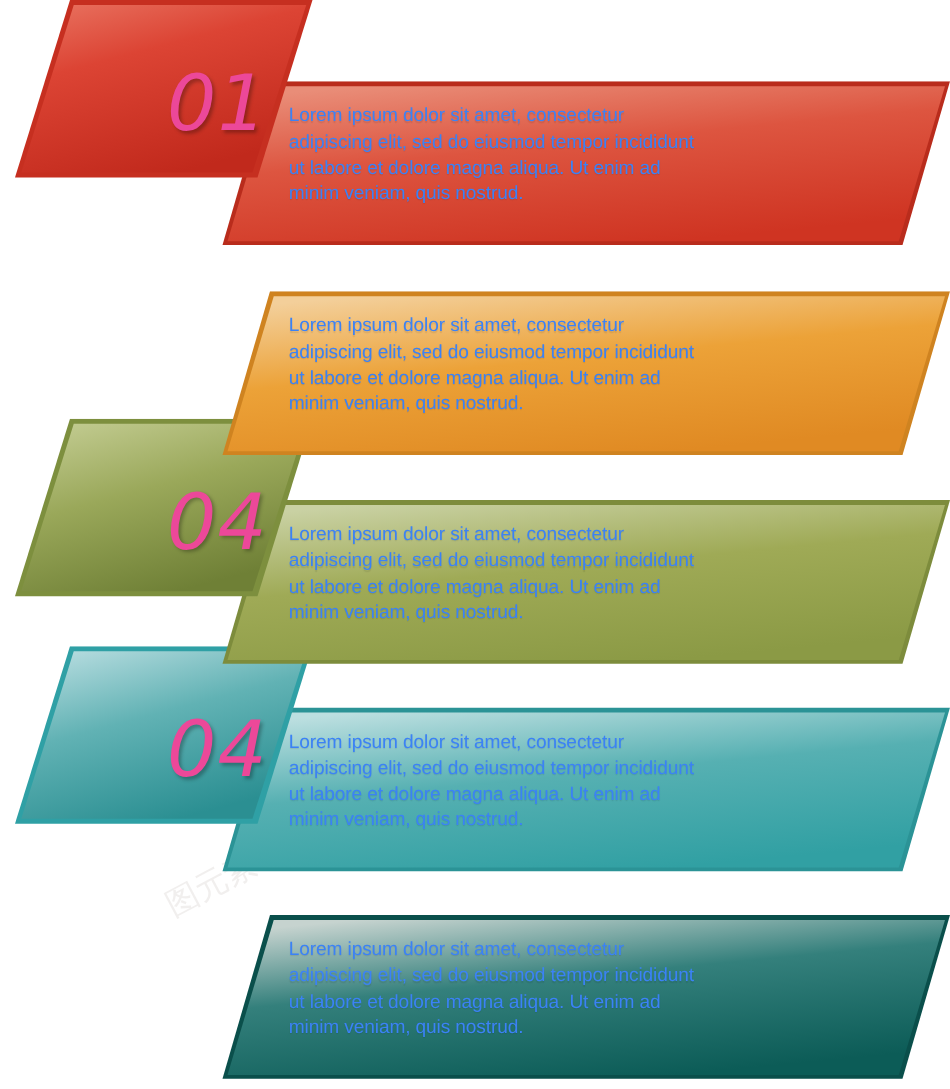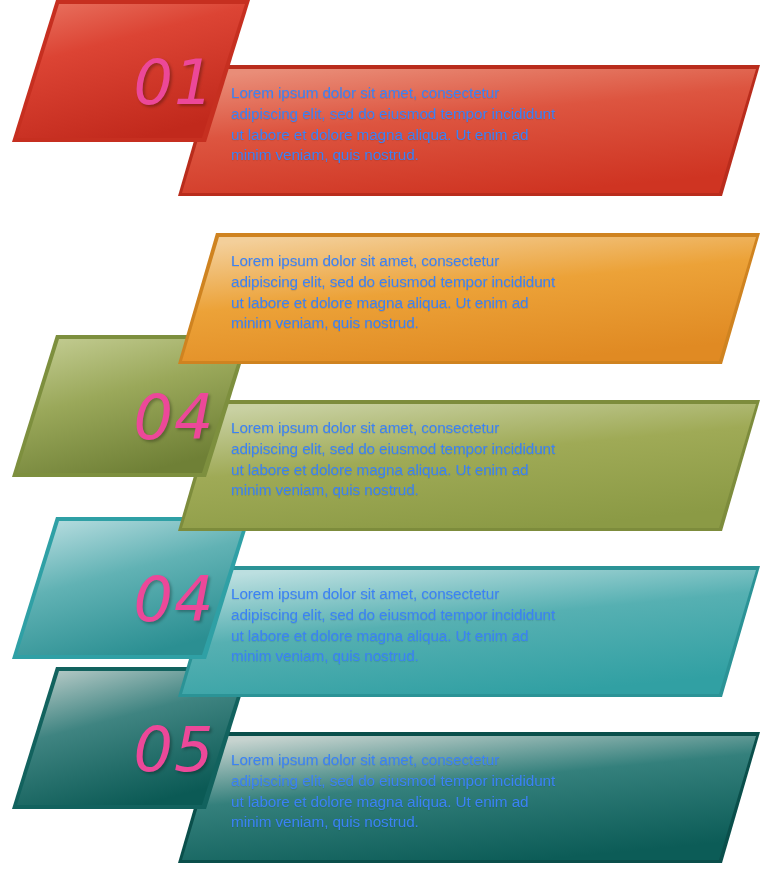--- a/index.html
+++ b/index.html
@@ -247,29 +247,15 @@
           </linearGradient>
         </defs>
         <polygon points="216,0 760,0 722,131 178,131" fill="#0a4f4b"></polygon>
         <polygon points="219,4 756,4 719,128 182,128" fill="url(#bgrad4)"></polygon>
       </svg>
       <div class="banner-text">Lorem ipsum dolor sit amet, consectetur
 adipiscing elit, sed do eiusmod tempor incididunt
 ut labore et dolore magna aliqua. Ut enim ad
 minim veniam, quis nostrud.</div>
     </div>
-    <div class="plate" style="left:12px;top:0px;">
-      <svg width="300" height="165" viewBox="0 0 300 165" xmlns="http://www.w3.org/2000/svg">
-        <defs>
-          <linearGradient id="pgrad4" x1="0.1" y1="0" x2="0.55" y2="1">
-            <stop offset="0%" stop-color="#b9ccc9"></stop>
-            <stop offset="42%" stop-color="#3f8481"></stop>
-            <stop offset="100%" stop-color="#0b5a55"></stop>
-          </linearGradient>
-        </defs>
-        <polygon points="44,0 238,0 194,142 0,142" fill="#12625e"></polygon>
-        <polygon points="47,4 233,4 190,138 5,138" fill="url(#pgrad4)"></polygon>
-      </svg>
-      <div class="plate-number">05</div>
-    </div>
   </div>
 
 </div>
 
 </body></html>

